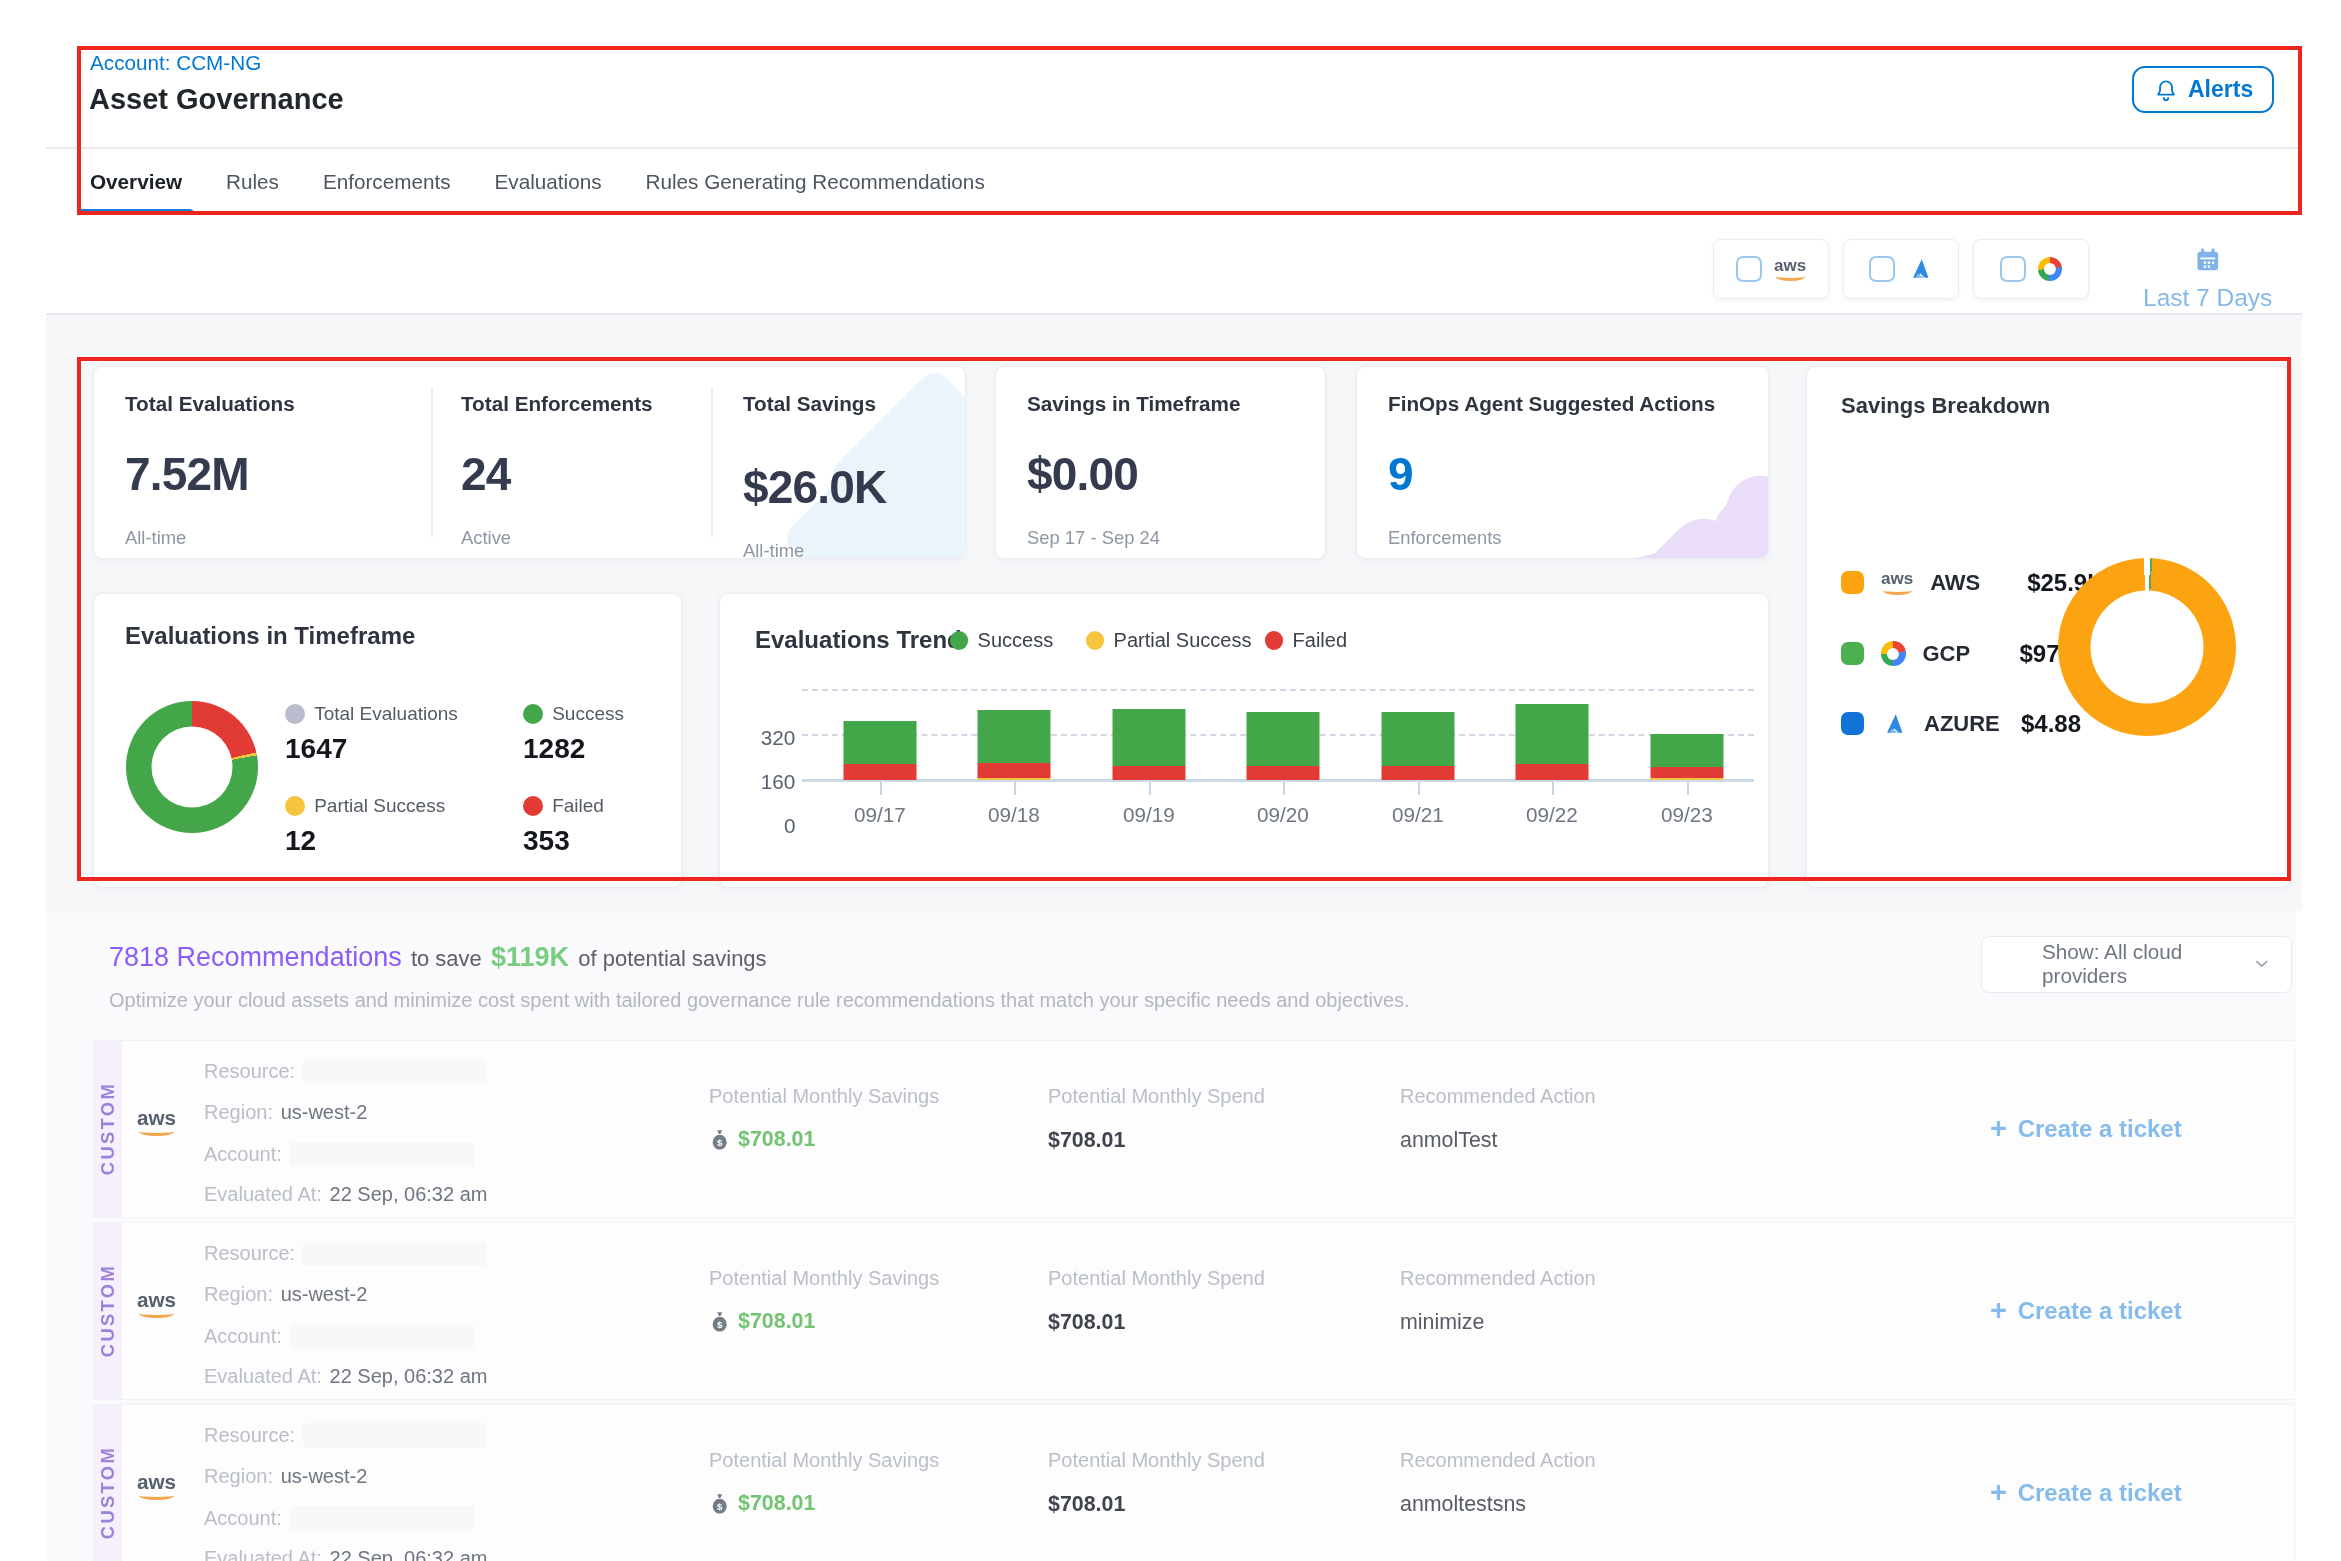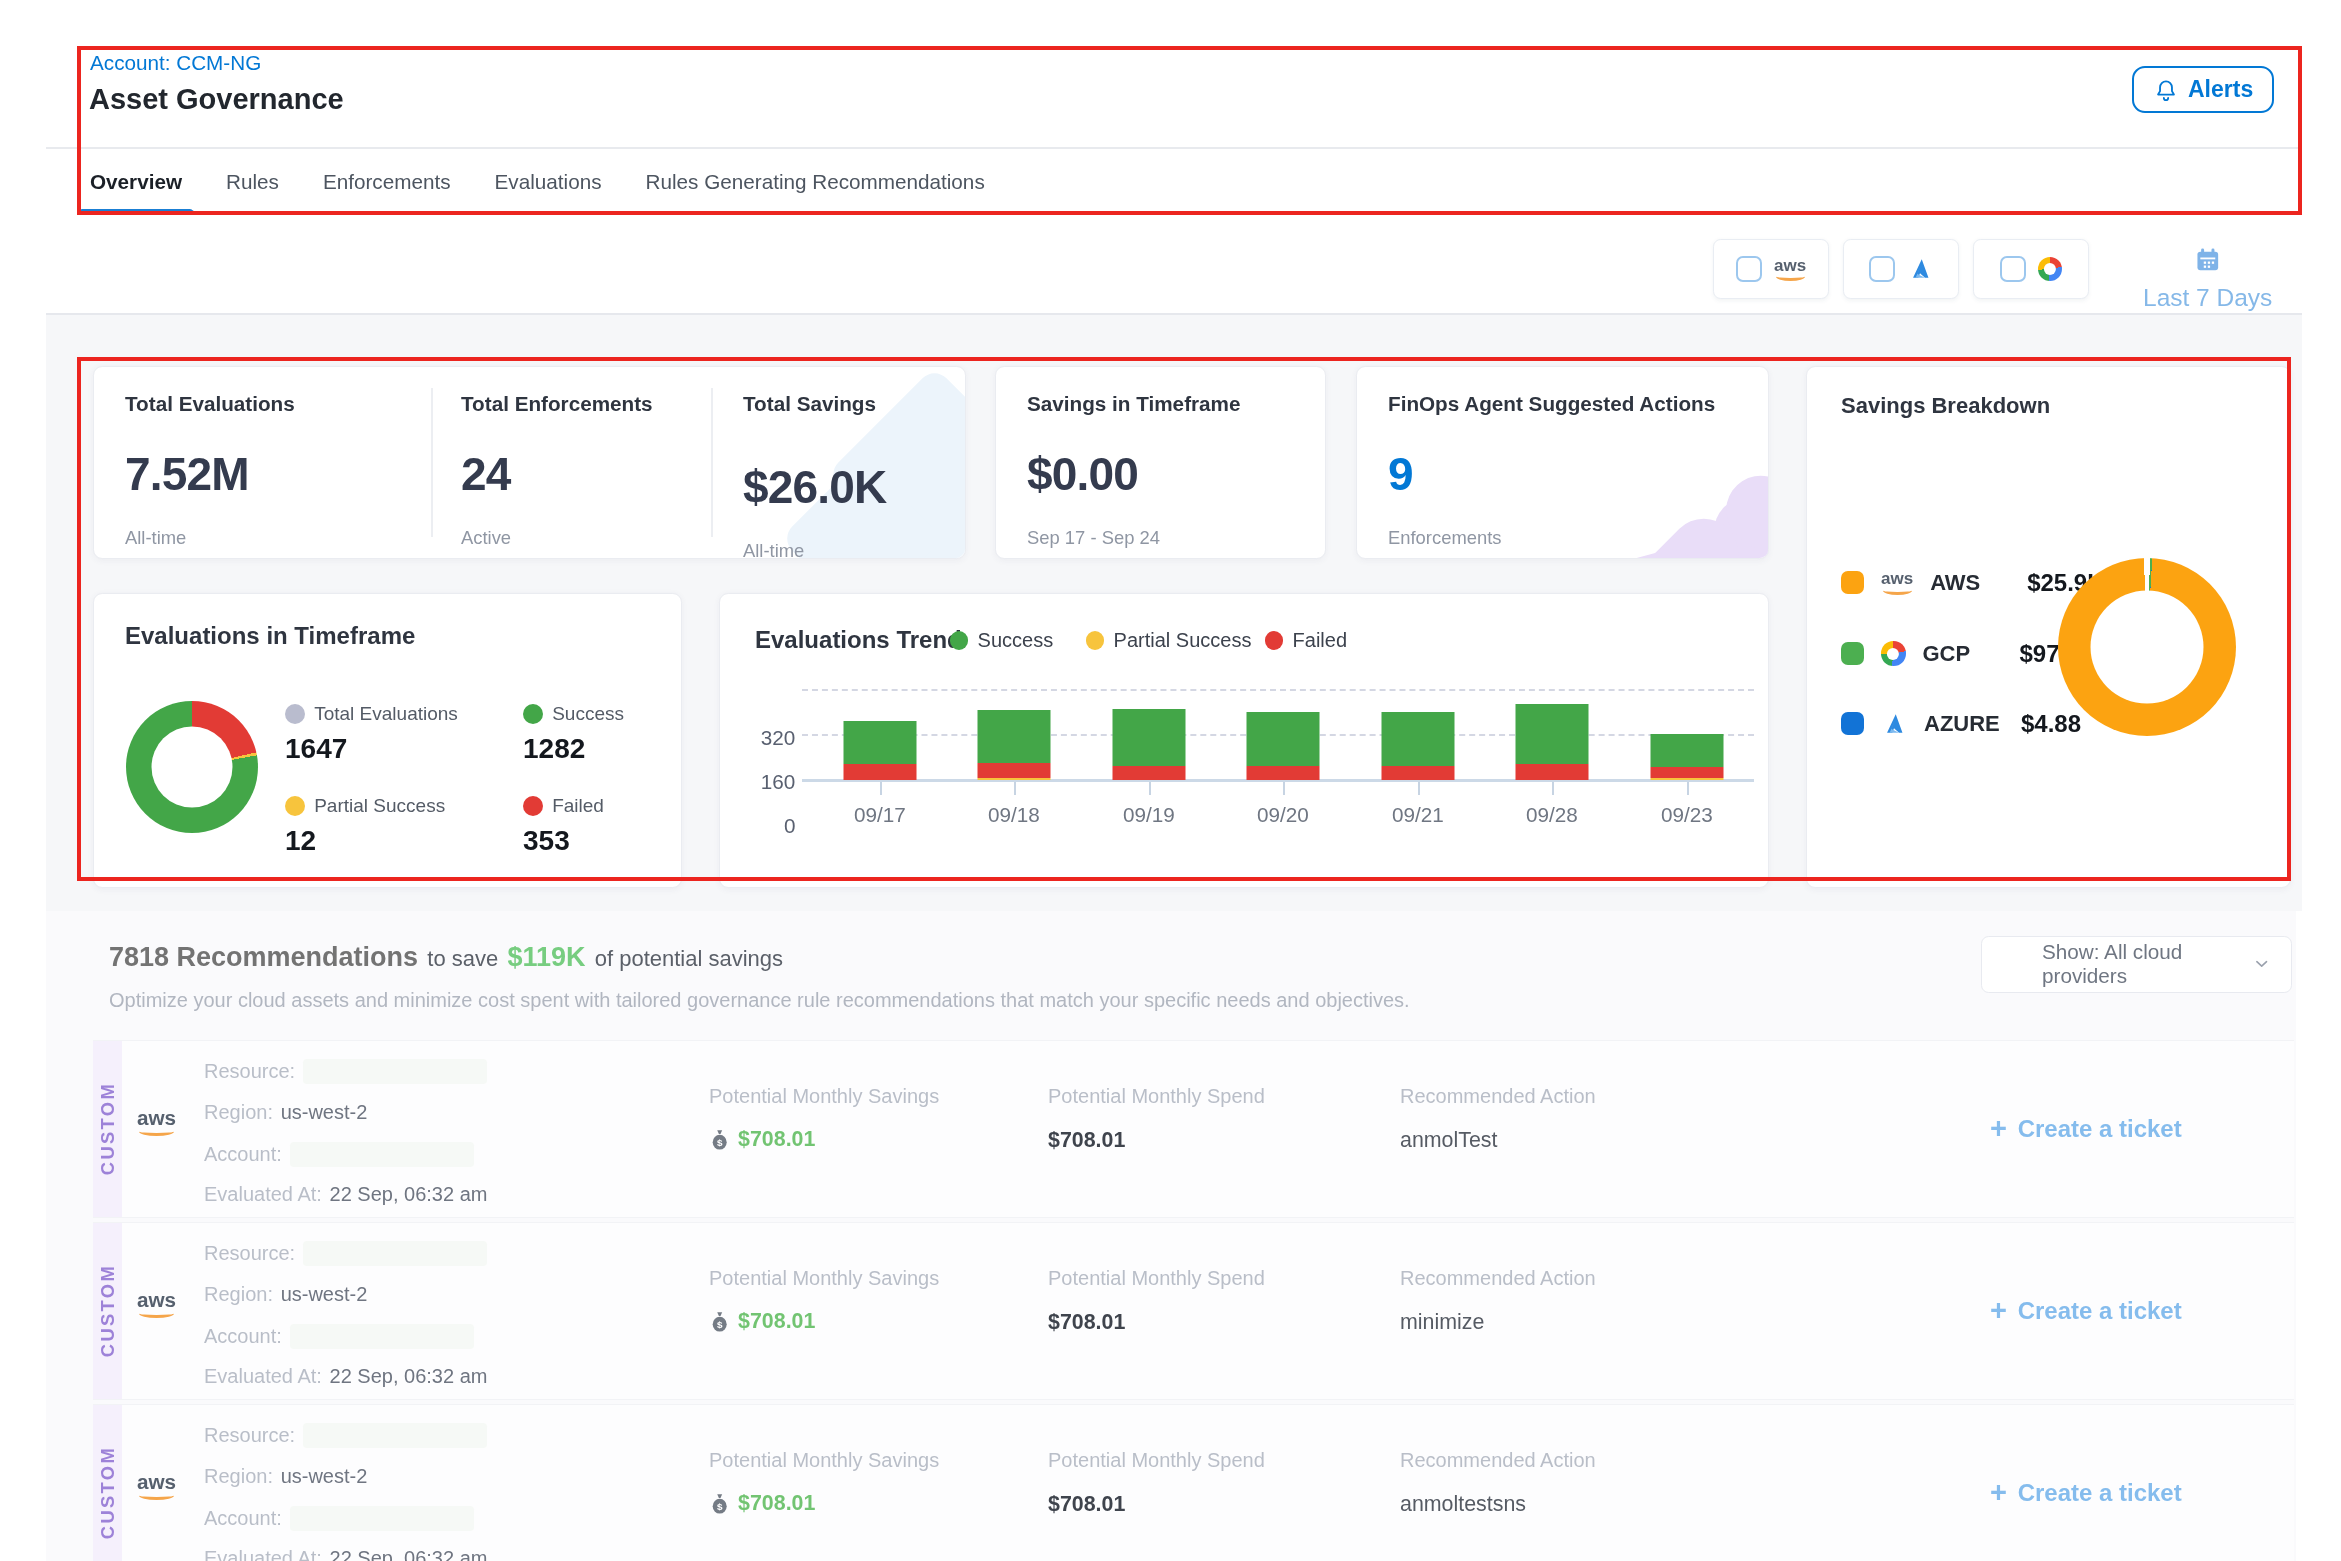--- a/index.html
+++ b/index.html
@@ -79,21 +79,21 @@
   .bar-slot { position:absolute; bottom:0; height:100%; }
   .bar { position:absolute; left:50%; transform:translateX(-50%); bottom:0; width:73px;
     display:flex; flex-direction:column-reverse; }
   .bar-tick { position:absolute; left:50%; width:2.3px; height:13.8px; background:#c7d4e3; bottom:-15.3px; }
   .bar-label { position:absolute; left:50%; transform:translateX(-50%); bottom:-47px;
     font-size:20.7px; color:#6f7682; }
 
   
   .rec-section { left:46px; top:911px; width:2250px; height:651px; background:#fafafc; }
   .rec-title-line { position:absolute; left:63px; top:31px; display:flex; align-items:baseline; gap:9.2px; }
-  .rec-count { font-size:27px; font-weight:bold; color:#737373; }
+  .rec-count { font-size:27px; font-weight:normal; color:#8b5cf6; }
   .rec-mid   { font-size:22px; color:#5b6069; }
   .rec-amount{ font-size:27px; font-weight:bold; color:#77cd80; }
   .rec-sub { position:absolute; left:63px; top:78px; font-size:20px; color:#b1b6c0; }
 
   .rec-filter { position:absolute; left:1935px; top:24.5px; width:311px; height:57px; background:#fff;
     border:1.5px solid #e8eaf0; border-radius:7.7px; display:flex; align-items:center;
     justify-content:space-between; padding:0 20px; cursor:pointer; }
   .rec-filter span { font-size:20.7px; color:#6f7682;margin-left:40px; }
 
   .rec-row { position:absolute; left:47px; width:2201px; height:178px; background:#fdfdfe;
@@ -365,21 +365,21 @@
           <div class="bar-tick"></div>
           <div class="bar-label">09/21</div>
         </div>
         <div class="bar-slot" style="left: 672px; width: 134px;">
           <div class="bar">
             <div style="height: 0px; background: rgb(247, 196, 61);"></div>
             <div style="height: 16px; background: rgb(226, 59, 53);"></div>
             <div style="height: 60px; background: rgb(67, 166, 72);"></div>
           </div>
           <div class="bar-tick"></div>
-          <div class="bar-label">09/28</div>
+          <div class="bar-label">09/22</div>
         </div>
         <div class="bar-slot" style="left: 807px; width: 134px;">
           <div class="bar">
             <div style="height: 1.7px; background: rgb(247, 196, 61);"></div>
             <div style="height: 11.7px; background: rgb(226, 59, 53);"></div>
             <div style="height: 33px; background: rgb(67, 166, 72);"></div>
           </div>
           <div class="bar-tick"></div>
           <div class="bar-label">09/23</div>
         </div>

